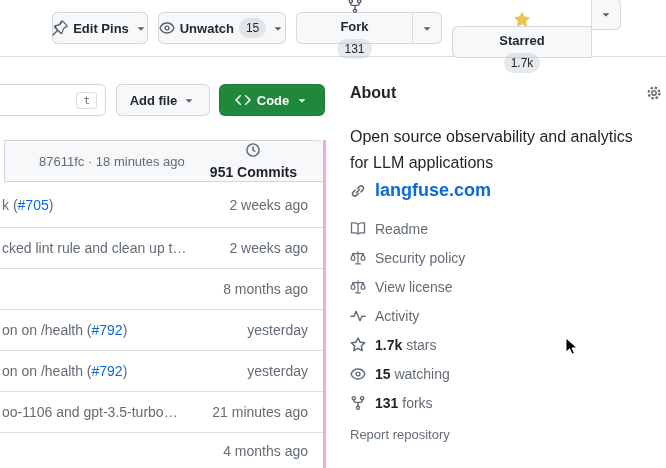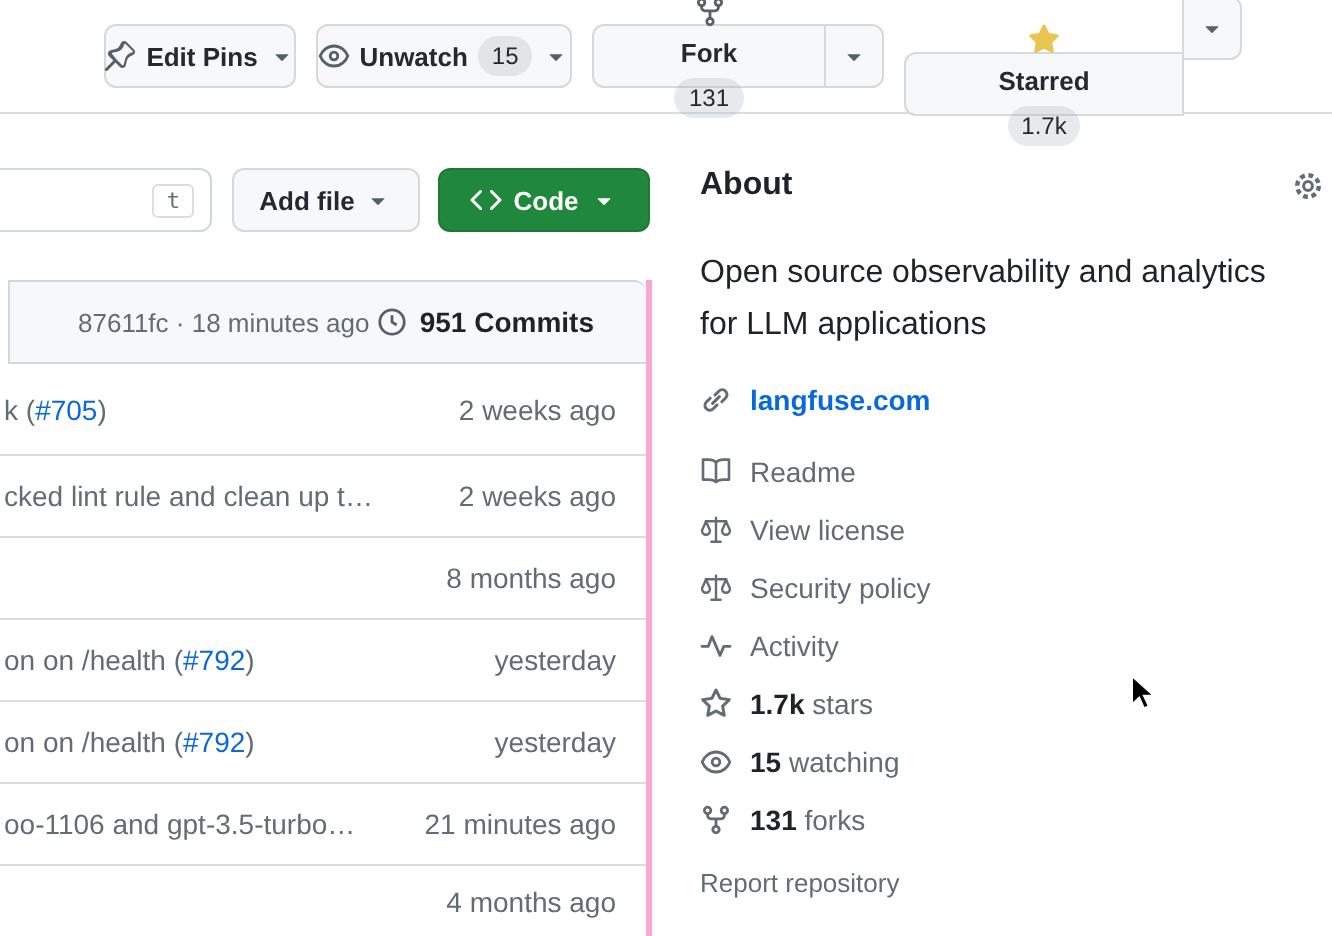--- a/index.html
+++ b/index.html
@@ -65,43 +65,43 @@
   }
   .commit-header {
     position:absolute; left:4px; right:0; top:0; height:42px;
     background:#f6f8fa; border:1px solid #d0d7de; border-right:none;
     border-top-right-radius:6px;
     display:flex; align-items:center;
   }
   .commit-meta { color:#636c76; font-size:13px; margin-left:34px; white-space:nowrap; }
   .commits-count {
     margin-left:auto; margin-right:26px; display:flex; align-items:center; gap:6px;
-    font-size:14px; font-weight:700; color:#1f2328; cursor:pointer;
+    font-size:14px; font-weight:700; color:#1f2328; cursor:pointer;flex-direction:column;
   }
   .rows { position:absolute; top:42px; left:0; right:0; }
   .file-row {
     display:flex; align-items:center; height:41px;
     border-bottom:1px solid #d8dee4; padding:0 15px 0 2px;
     font-size:14px; color:#636c76; background:#fff;
   }
   .file-row:first-child { height:46px; }
   .file-row:last-child { border-bottom:none; height:36px;justify-content:flex-end; }
   .file-row .msg { white-space:nowrap; overflow:hidden; }
   .file-row .issue { color:#0969da; text-decoration:none; cursor:pointer; }
   .file-row .date { margin-left:auto; white-space:nowrap; }
 
   
   .about { position:absolute; left:350px; top:84px; width:316px; }
   .about-header { display:flex; align-items:center; justify-content:space-between; padding-right:4px; }
   .about-title { font-size:16px; font-weight:700; color:#1f2328; }
   .gear { cursor:pointer; }
   .about-desc { margin-top:22px; font-size:16px; line-height:26px; color:#1f2328; width:300px; }
   .website-row {
-    margin-top:16px; display:flex; align-items:center; gap:9px;
-    font-size:14px; font-weight:700; color:#0969da; cursor:pointer;
+    margin-top:4px; display:flex; align-items:center; gap:9px;
+    font-size:18px; font-weight:700; color:#0969da; cursor:pointer;
   }
   .about-links { margin-top:20px; display:flex; flex-direction:column; gap:13px; }
   .link-item {
     display:flex; align-items:flex-start; gap:9px;
     font-size:14px; color:#636c76; cursor:pointer;
   }
   .link-item strong { color:#1f2328; font-weight:700; }
   .report { margin-top:16px; font-size:13px; color:#636c76; cursor:pointer; }
 
   
@@ -267,28 +267,28 @@
           <path d="M8 3.2C7.1 2.3 5.9 1.8 4.5 1.8H1.5v10h3.2c1.2 0 2.4.4 3.3 1.2.9-.8 2.1-1.2 3.3-1.2h3.2v-10h-3C10.1 1.8 8.9 2.3 8 3.2Z"></path>
           <path d="M8 3.2v9.8"></path>
         </svg>
       <span>Readme</span>
     </div>
     <div class="link-item">
       <svg width="16" height="16" viewBox="0 0 16 16" fill="none" stroke="#636c76" stroke-width="1.2" stroke-linecap="round" stroke-linejoin="round">
           <path d="M8 1.8v11.4M5.7 13.9h4.6M2.9 3.6h10.2"></path>
           <path d="M1 8.3 3 3.8l2 4.5M1 8.3a2 2.1 0 0 0 4 0M11 8.3l2-4.5 2 4.5M11 8.3a2 2.1 0 0 0 4 0"></path>
         </svg>
-      <span>View license</span>
+      <span>Security policy</span>
     </div>
     <div class="link-item">
       <svg width="16" height="16" viewBox="0 0 16 16" fill="none" stroke="#636c76" stroke-width="1.2" stroke-linecap="round" stroke-linejoin="round">
           <path d="M8 1.8v11.4M5.7 13.9h4.6M2.9 3.6h10.2"></path>
           <path d="M1 8.3 3 3.8l2 4.5M1 8.3a2 2.1 0 0 0 4 0M11 8.3l2-4.5 2 4.5M11 8.3a2 2.1 0 0 0 4 0"></path>
         </svg>
-      <span>Security policy</span>
+      <span>View license</span>
     </div>
     <div class="link-item">
       <svg width="16" height="16" viewBox="0 0 16 16" fill="none" stroke="#636c76" stroke-width="1.4" stroke-linecap="round" stroke-linejoin="round">
           <path d="M1 8.2h3.1L6 3.3l4 9.4 1.9-4.5H15"></path>
         </svg>
       <span>Activity</span>
     </div>
     <div class="link-item">
       <svg width="16" height="16" viewBox="0 0 16 16" fill="#636c76">
           <path d="M8 .25a.75.75 0 0 1 .673.418l1.882 3.815 4.21.612a.75.75 0 0 1 .416 1.279l-3.046 2.97.719 4.192a.751.751 0 0 1-1.088.791L8 12.347l-3.766 1.98a.75.75 0 0 1-1.088-.79l.72-4.194L.818 6.374a.75.75 0 0 1 .416-1.28l4.21-.611L7.327.668A.75.75 0 0 1 8 .25Zm0 2.445L6.615 5.5a.75.75 0 0 1-.564.41l-3.097.45 2.24 2.184a.75.75 0 0 1 .216.664l-.528 3.084 2.769-1.456a.75.75 0 0 1 .698 0l2.77 1.456-.53-3.084a.75.75 0 0 1 .216-.664l2.24-2.183-3.096-.45a.75.75 0 0 1-.564-.41L8 2.694Z"></path>

